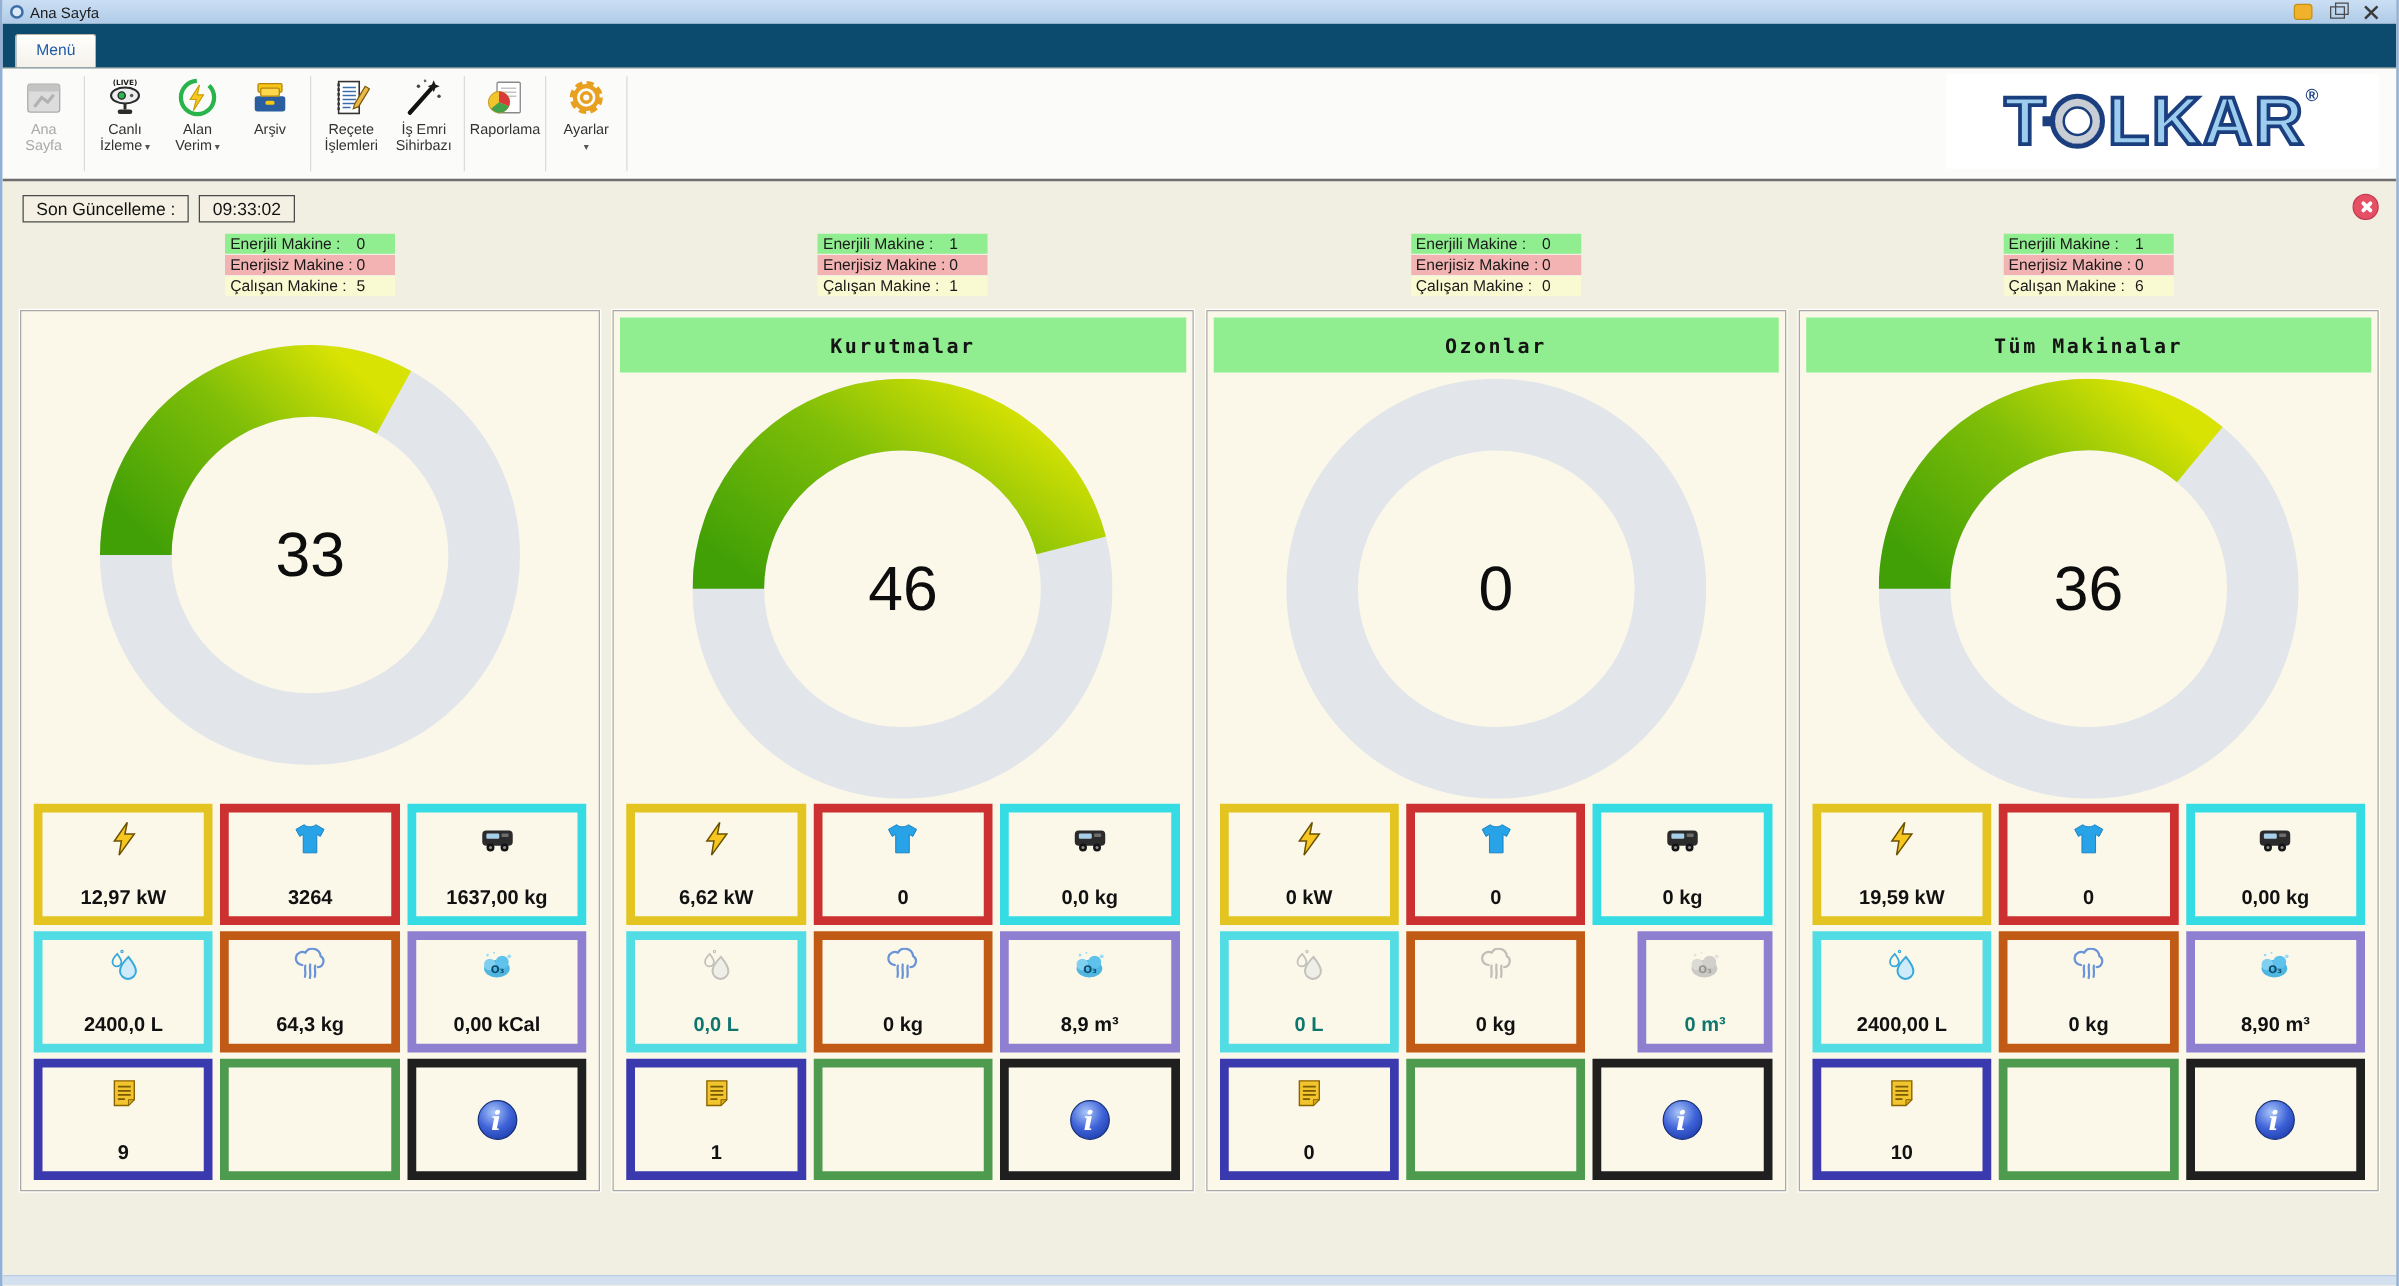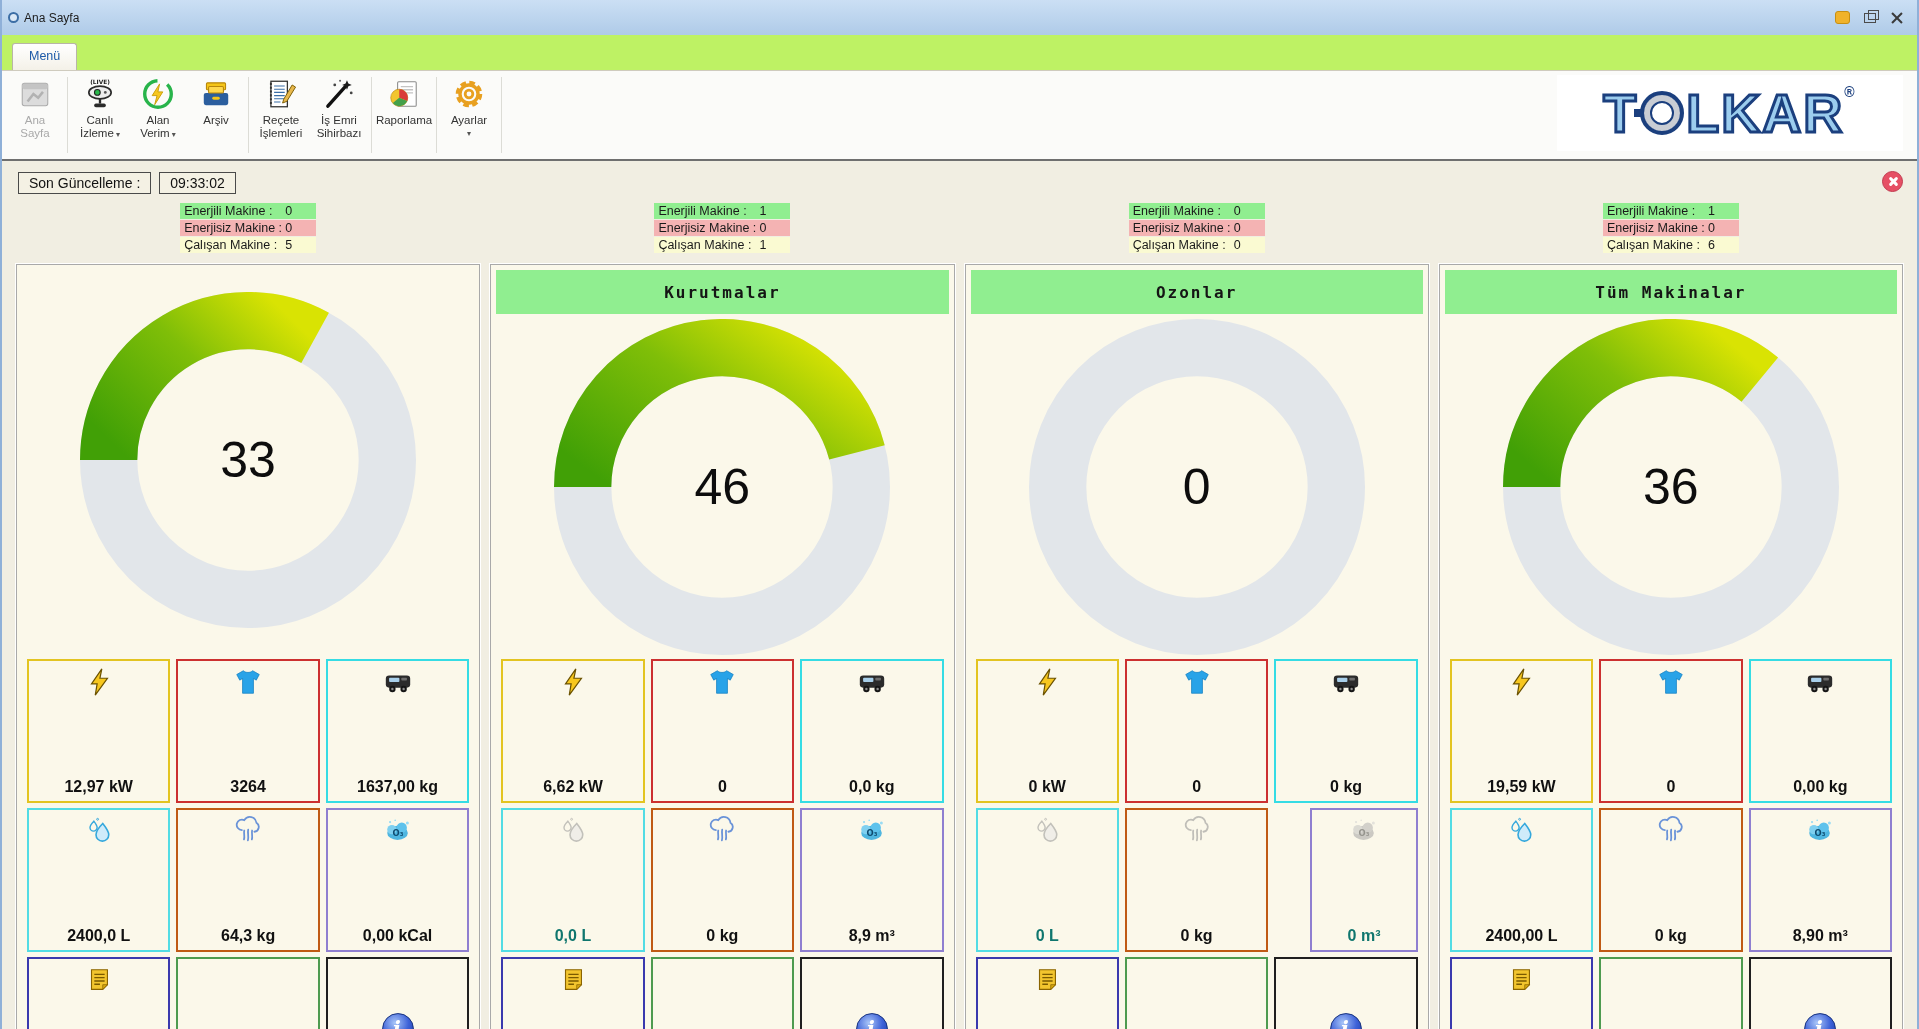--- a/index.html
+++ b/index.html
@@ -1,31 +1,31 @@
 <!DOCTYPE html>
 <html><head>
 <meta charset="utf-8">
 <style>
   * { box-sizing: border-box; margin: 0; padding: 0; }
   html,body { width:1919px; height:1029px; overflow:hidden; }
   body { font-family:"Liberation Sans", sans-serif; background:#F1EEE2; border-left:2px solid #8FB0D8; border-right:2px solid #8FB0D8; }
 
   
-  .titlebar { height:35px; background:linear-gradient(#CBDFF4,#AFCBE8); display:flex; align-items:center; padding:0 6px; font-size:12px; color:#1c1c1c; }
+  .titlebar { height:19px; background:linear-gradient(#CBDFF4,#AFCBE8); display:flex; align-items:center; padding:0 6px; font-size:12px; color:#1c1c1c; }
   .title-icon { width:11px; height:11px; border:2px solid #3C6EA5; border-radius:50%; background:#DCE9F6; margin-right:5px; flex:0 0 auto; }
   .titlebar-title { flex:1; }
   .winbtns { display:flex; gap:14px; align-items:center; padding-right:8px; }
   .btn-min { width:15px; height:13px; background:#F0B22A; border-radius:3px; border:1px solid #C78F12; }
   .btn-restore { width:12px; height:10px; border:1.5px solid #4A4A4A; position:relative; background:transparent; }
   .btn-restore:before { content:""; position:absolute; left:3px; top:-4px; width:9px; height:8px; border:1.5px solid #4A4A4A; }
   .btn-close { width:13px; height:13px; position:relative; }
   .btn-close:before,.btn-close:after { content:""; position:absolute; left:6px; top:0; width:2px; height:14px; background:#3A3A3A; }
   .btn-close:before { transform:rotate(45deg); } .btn-close:after { transform:rotate(-45deg); }
 
-  .tabstrip { height:36px; background:#bef264; border-bottom:1px solid #CFCBBE; display:flex; align-items:flex-end; padding-left:10px; }
+  .tabstrip { height:36px; background:#0c4a6e; border-bottom:1px solid #CFCBBE; display:flex; align-items:flex-end; padding-left:10px; }
   .tab { height:27px; padding:5px 16px 0; background:linear-gradient(#FFFFFF,#F4F1E8); border:1px solid #B9B5A8; border-bottom:none; border-radius:3px 3px 0 0; font-size:12.5px; color:#1E5AA8; }
 
   .toolbar { height:88px; background:#FBFBF9; display:flex; align-items:stretch; padding:2px 4px; position:relative; }
   .tb-item { width:58px; padding-top:4px; display:flex; flex-direction:column; align-items:center; font-size:11.5px; color:#333; text-align:center; line-height:13px; cursor:default; }
   .tb-item .ticon { width:34px; height:34px; margin-bottom:3px; flex:0 0 auto; }
   .tb-item.disabled { color:#A9A9A9; }
   .tb-sep { width:1px; background:#DCDCD6; margin:4px 3px; }
   .caret { font-size:8px; color:#555; }
   .tb-label { white-space:nowrap; }
 
@@ -53,21 +53,21 @@
   .count-row .cv { font-weight:normal; }
 
   .panel { background:#FBF8EA; border:1px solid #A9A9A9; box-shadow:0 0 0 1px #FFFFFF; flex:1; display:flex; flex-direction:column; height:764px; }
   .panel-header { height:44px; background:#90EE90; margin:5px; display:flex; align-items:center; justify-content:center;
                   font-family:"DejaVu Sans Mono", monospace; font-weight:bold; font-size:16px; letter-spacing:2px; color:#151515; }
   .gauge-wrap { flex:1; display:flex; align-items:center; justify-content:center; position:relative; }
   .gauge-wrap svg { display:block; }
   .gauge-num { position:absolute; font-size:50px; color:#0d0d0d; font-family:"Liberation Sans",sans-serif; }
 
   .tiles { display:grid; grid-template-columns:repeat(3,1fr); gap:5px 6px; padding:4px 10px 8px; }
-  .tile { height:144px; border:2px solid #eab308; position:relative; background:#FBF8EA; }
+  .tile { height:97px; border:7px solid #eab308; position:relative; background:#FBF8EA; }
   .tile .t-icon { position:absolute; top:6px; left:50%; transform:translateX(-50%); width:30px; height:30px; }
   .tile .t-val { position:absolute; bottom:5px; width:100%; text-align:center; font-weight:bold; font-size:16px; color:#111; }
   .tile .t-val.gray { color:#0f766e; }
   .tile .t-icon.grayed { filter:grayscale(1) opacity(.55); }
   .tile .t-icon.center { top:50%; transform:translate(-50%,-50%); width:38px; height:38px; }
 
   .bottom-strip { height:8px; background:#D2E0F0; border-top:1px solid #B9CCE2; }
 
   .defs-holder { position:absolute; width:0; height:0; overflow:hidden; }
 </style>

